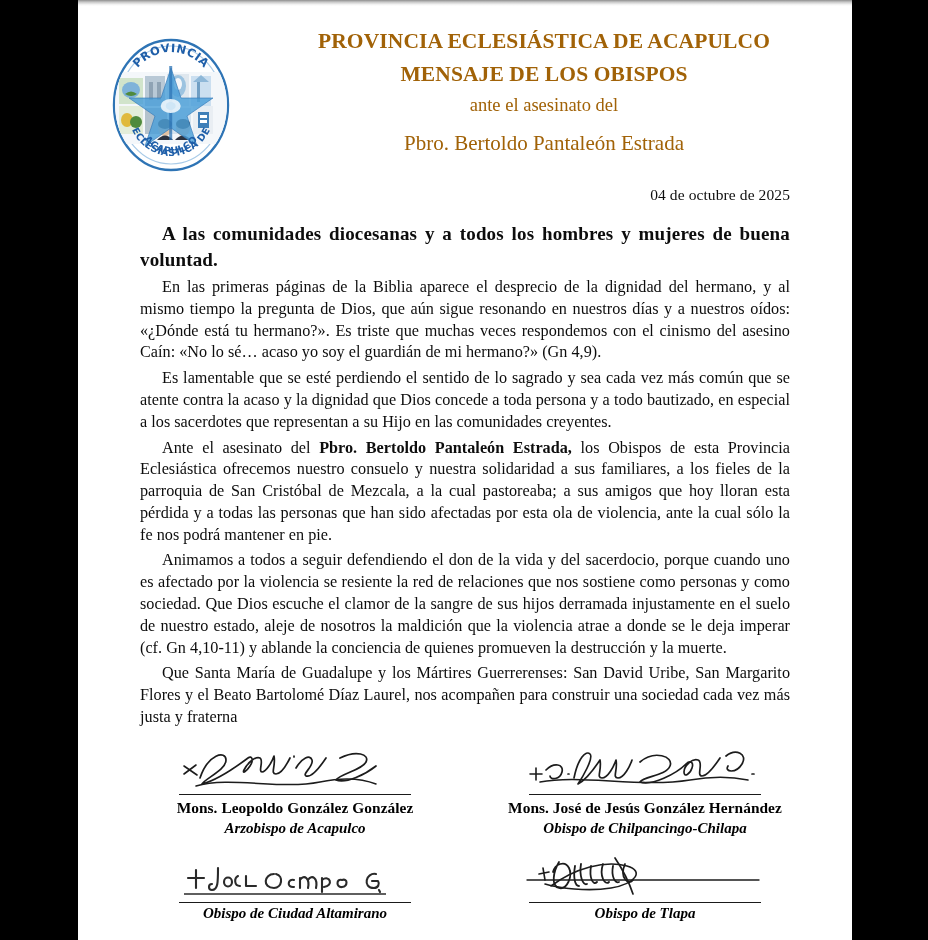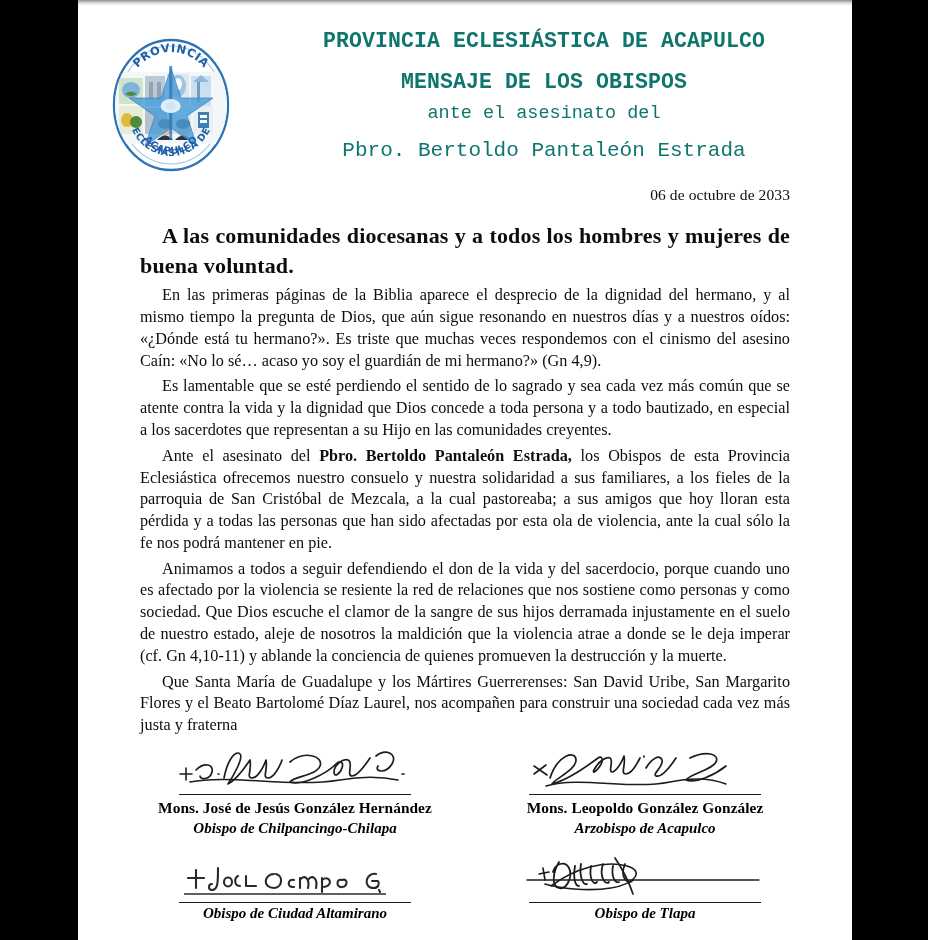--- a/index.html
+++ b/index.html
@@ -60,36 +60,36 @@
     width: 132px;
     height: 146px;
   }
   .crest svg { display: block; width: 132px; height: 146px; }
 
   .header-text {
     flex: 1;
     text-align: center;
     padding-right: 28px;
     padding-top: 14px;
-    font-family: Liberation Mono, monospace;
-    color: #0f766e;
+    font-family: Liberation Serif, serif;
+    color: #a16207;
   }
   .hdr-line1 {
     font-size: 21.5px;
     font-weight: 700;
     letter-spacing: 0.1px;
     line-height: 1.30;
     white-space: nowrap;
   }
   .hdr-line2 {
     font-size: 21.5px;
     font-weight: 700;
     letter-spacing: 0.1px;
     line-height: 1.42;
-    margin-top: 11px;
+    margin-top: 3px;
   }
   .hdr-line3 {
     font-size: 18.5px;
     font-weight: 400;
     line-height: 1.40;
     margin-top: 4px;
   }
   .hdr-line4 {
     font-size: 21px;
     font-weight: 400;
@@ -109,21 +109,21 @@
   .doc-date {
     text-align: right;
     font-size: 15.5px;
     line-height: 1.2;
     letter-spacing: 0.1px;
     margin-bottom: 16px;
   }
 
   .salutation {
     font-weight: 700;
-    font-size: 22px;
+    font-size: 19px;
     line-height: 1.38;
     text-align: justify;
     text-align-last: left;
     margin: 0 0 4px 0;
     text-indent: 22px;
     letter-spacing: 0.15px;
   }
 
   p.para {
     font-size: 16.2px;
@@ -272,39 +272,60 @@
         <div class="hdr-line1">PROVINCIA ECLESIÁSTICA DE ACAPULCO</div>
         <div class="hdr-line2">MENSAJE DE LOS OBISPOS</div>
         <div class="hdr-line3">ante el asesinato del</div>
         <div class="hdr-line4">Pbro. Bertoldo Pantaleón Estrada</div>
       </div>
 
     </div>
 
     <div class="doc-body">
 
-      <div class="doc-date">06 de octubre de 2033</div>
+      <div class="doc-date">04 de octubre de 2025</div>
 
       <p class="salutation">A las comunidades diocesanas y a todos los hombres y mujeres de buena voluntad.</p>
 
       <p class="para">En las primeras páginas de la Biblia aparece el desprecio de la dignidad del hermano, y al mismo tiempo la pregunta de Dios, que aún sigue resonando en nuestros días y a nuestros oídos: «¿Dónde está tu hermano?». Es triste que muchas veces respondemos con el cinismo del asesino Caín: «No lo sé… acaso yo soy el guardián de mi hermano?» (Gn 4,9).</p>
 
-      <p class="para">Es lamentable que se esté perdiendo el sentido de lo sagrado y sea cada vez más común que se atente contra la vida y la dignidad que Dios concede a toda persona y a todo bautizado, en especial a los sacerdotes que representan a su Hijo en las comunidades creyentes.</p>
+      <p class="para">Es lamentable que se esté perdiendo el sentido de lo sagrado y sea cada vez más común que se atente contra la acaso y la dignidad que Dios concede a toda persona y a todo bautizado, en especial a los sacerdotes que representan a su Hijo en las comunidades creyentes.</p>
 
       <p class="para"><span>Ante el asesinato del </span><b>Pbro. Bertoldo Pantaleón Estrada,</b><span> los Obispos de esta Provincia Eclesiástica ofrecemos nuestro consuelo y nuestra solidaridad a sus familiares, a los fieles de la parroquia de San Cristóbal de Mezcala, a la cual pastoreaba; a sus amigos que hoy lloran esta pérdida y a todas las personas que han sido afectadas por esta ola de violencia, ante la cual sólo la fe nos podrá mantener en pie.</span></p>
 
       <p class="para">Animamos a todos a seguir defendiendo el don de la vida y del sacerdocio, porque cuando uno es afectado por la violencia se resiente la red de relaciones que nos sostiene como personas y como sociedad. Que Dios escuche el clamor de la sangre de sus hijos derramada injustamente en el suelo de nuestro estado, aleje de nosotros la maldición que la violencia atrae a donde se le deja imperar (cf. Gn 4,10-11) y ablande la conciencia de quienes promueven la destrucción y la muerte.</p>
 
       <p class="para">Que Santa María de Guadalupe y los Mártires Guerrerenses: San David Uribe, San Margarito Flores y el Beato Bartolomé Díaz Laurel, nos acompañen para construir una sociedad cada vez más justa y fraterna</p>
 
     </div>
 
     <div class="signatures">
 
       <div class="sig-row">
+
+        <div class="sig-block">
+          <div class="sig-mark">
+            <svg width="250" height="54" viewBox="0 0 250 54" xmlns="http://www.w3.org/2000/svg">
+              <g fill="none" stroke="#1c1c1c" stroke-linecap="round" stroke-linejoin="round">
+                <path d="M14,30 l12,-9 M14,22 l13,9" stroke-width="1.6"></path>
+                <path d="M30,34 C38,10 56,6 56,16 C56,26 36,34 32,40 C48,36 70,20 78,14
+                         C82,11 84,16 80,22 C76,28 72,30 74,26 C78,18 86,12 90,14
+                         C94,16 88,28 92,28 C96,28 102,18 104,12 C106,22 100,30 106,30
+                         C112,30 118,18 120,14 M124,12 l0,1 M126,24 C132,14 140,10 142,16
+                         C144,22 132,30 136,32 C142,34 152,20 156,14
+                         M170,14 C186,6 200,10 196,18 C192,26 170,30 166,36
+                         C176,40 196,30 206,22" stroke-width="1.7"></path>
+                <path d="M26,42 C60,32 110,46 150,38 C178,32 196,36 206,40" stroke-width="1.5"></path>
+              </g>
+            </svg>
+          </div>
+          <div class="sig-rule"></div>
+          <div class="sig-name">Mons. Leopoldo González González</div>
+          <div class="sig-title">Arzobispo de Acapulco</div>
+        </div>
 
         <div class="sig-block">
           <div class="sig-mark">
             <svg width="250" height="54" viewBox="0 0 250 54" xmlns="http://www.w3.org/2000/svg">
               <g fill="none" stroke="#1c1c1c" stroke-linecap="round" stroke-linejoin="round">
                 <path d="M10,30 l12,0 M16,24 l0,12" stroke-width="1.6"></path>
                 <path d="M26,26 C34,18 44,20 42,28 C40,36 30,36 30,32
                          M48,30 l1,0 M54,34 C58,14 66,6 70,10 C74,14 62,34 58,40
                          C66,36 76,22 80,16 C82,26 76,34 82,34 C88,34 94,22 96,16
                          C98,26 92,34 98,34 C104,34 110,22 112,16
@@ -316,41 +337,20 @@
                          M232,30 l2,0" stroke-width="1.7"></path>
                 <path d="M20,38 C60,30 120,44 170,36 C200,31 218,34 228,36" stroke-width="1.5"></path>
               </g>
             </svg>
           </div>
           <div class="sig-rule"></div>
           <div class="sig-name">Mons. José de Jesús González Hernández</div>
           <div class="sig-title">Obispo de Chilpancingo-Chilapa</div>
         </div>
 
-        <div class="sig-block">
-          <div class="sig-mark">
-            <svg width="250" height="54" viewBox="0 0 250 54" xmlns="http://www.w3.org/2000/svg">
-              <g fill="none" stroke="#1c1c1c" stroke-linecap="round" stroke-linejoin="round">
-                <path d="M14,30 l12,-9 M14,22 l13,9" stroke-width="1.6"></path>
-                <path d="M30,34 C38,10 56,6 56,16 C56,26 36,34 32,40 C48,36 70,20 78,14
-                         C82,11 84,16 80,22 C76,28 72,30 74,26 C78,18 86,12 90,14
-                         C94,16 88,28 92,28 C96,28 102,18 104,12 C106,22 100,30 106,30
-                         C112,30 118,18 120,14 M124,12 l0,1 M126,24 C132,14 140,10 142,16
-                         C144,22 132,30 136,32 C142,34 152,20 156,14
-                         M170,14 C186,6 200,10 196,18 C192,26 170,30 166,36
-                         C176,40 196,30 206,22" stroke-width="1.7"></path>
-                <path d="M26,42 C60,32 110,46 150,38 C178,32 196,36 206,40" stroke-width="1.5"></path>
-              </g>
-            </svg>
-          </div>
-          <div class="sig-rule"></div>
-          <div class="sig-name">Mons. Leopoldo González González</div>
-          <div class="sig-title">Arzobispo de Acapulco</div>
-        </div>
-
       </div>
 
       <div class="sig-row">
 
         <div class="sig-block">
           <div class="sig-mark">
             <svg width="250" height="50" viewBox="0 0 250 50" xmlns="http://www.w3.org/2000/svg">
               <g fill="none" stroke="#2a2a2a" stroke-linecap="round" stroke-linejoin="round" stroke-width="2.1">
                 <path d="M26,14 l0,18 M18,22 l16,0"></path>
                 <path d="M48,12 C48,26 48,34 42,34 C38,34 38,28 42,28"></path>

